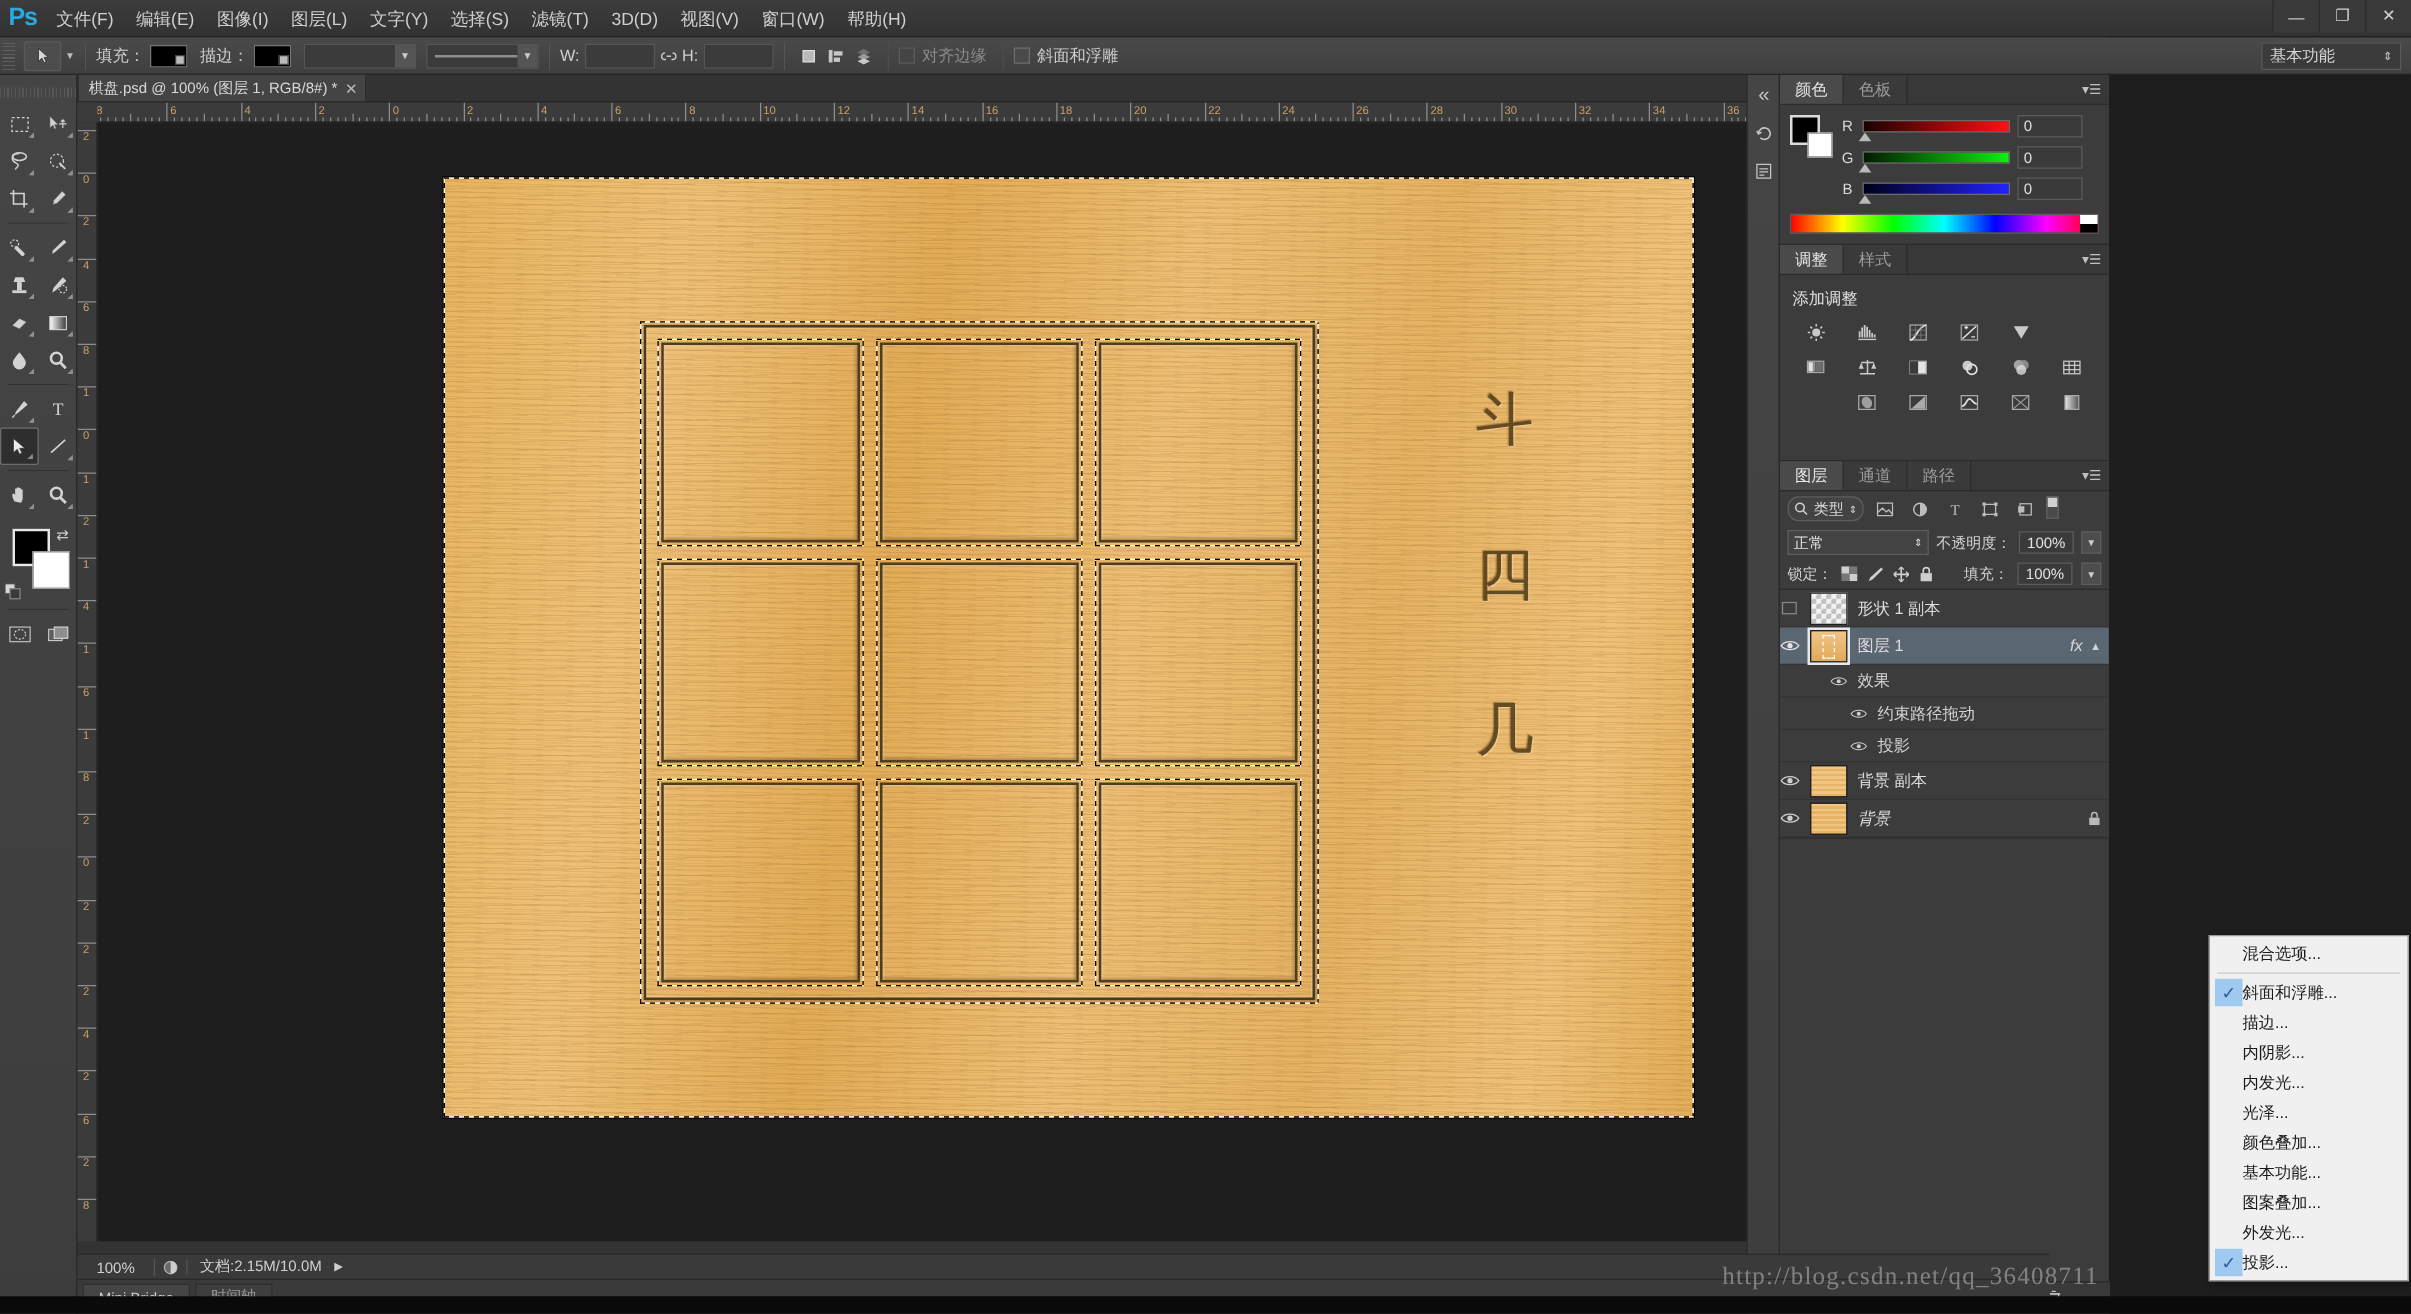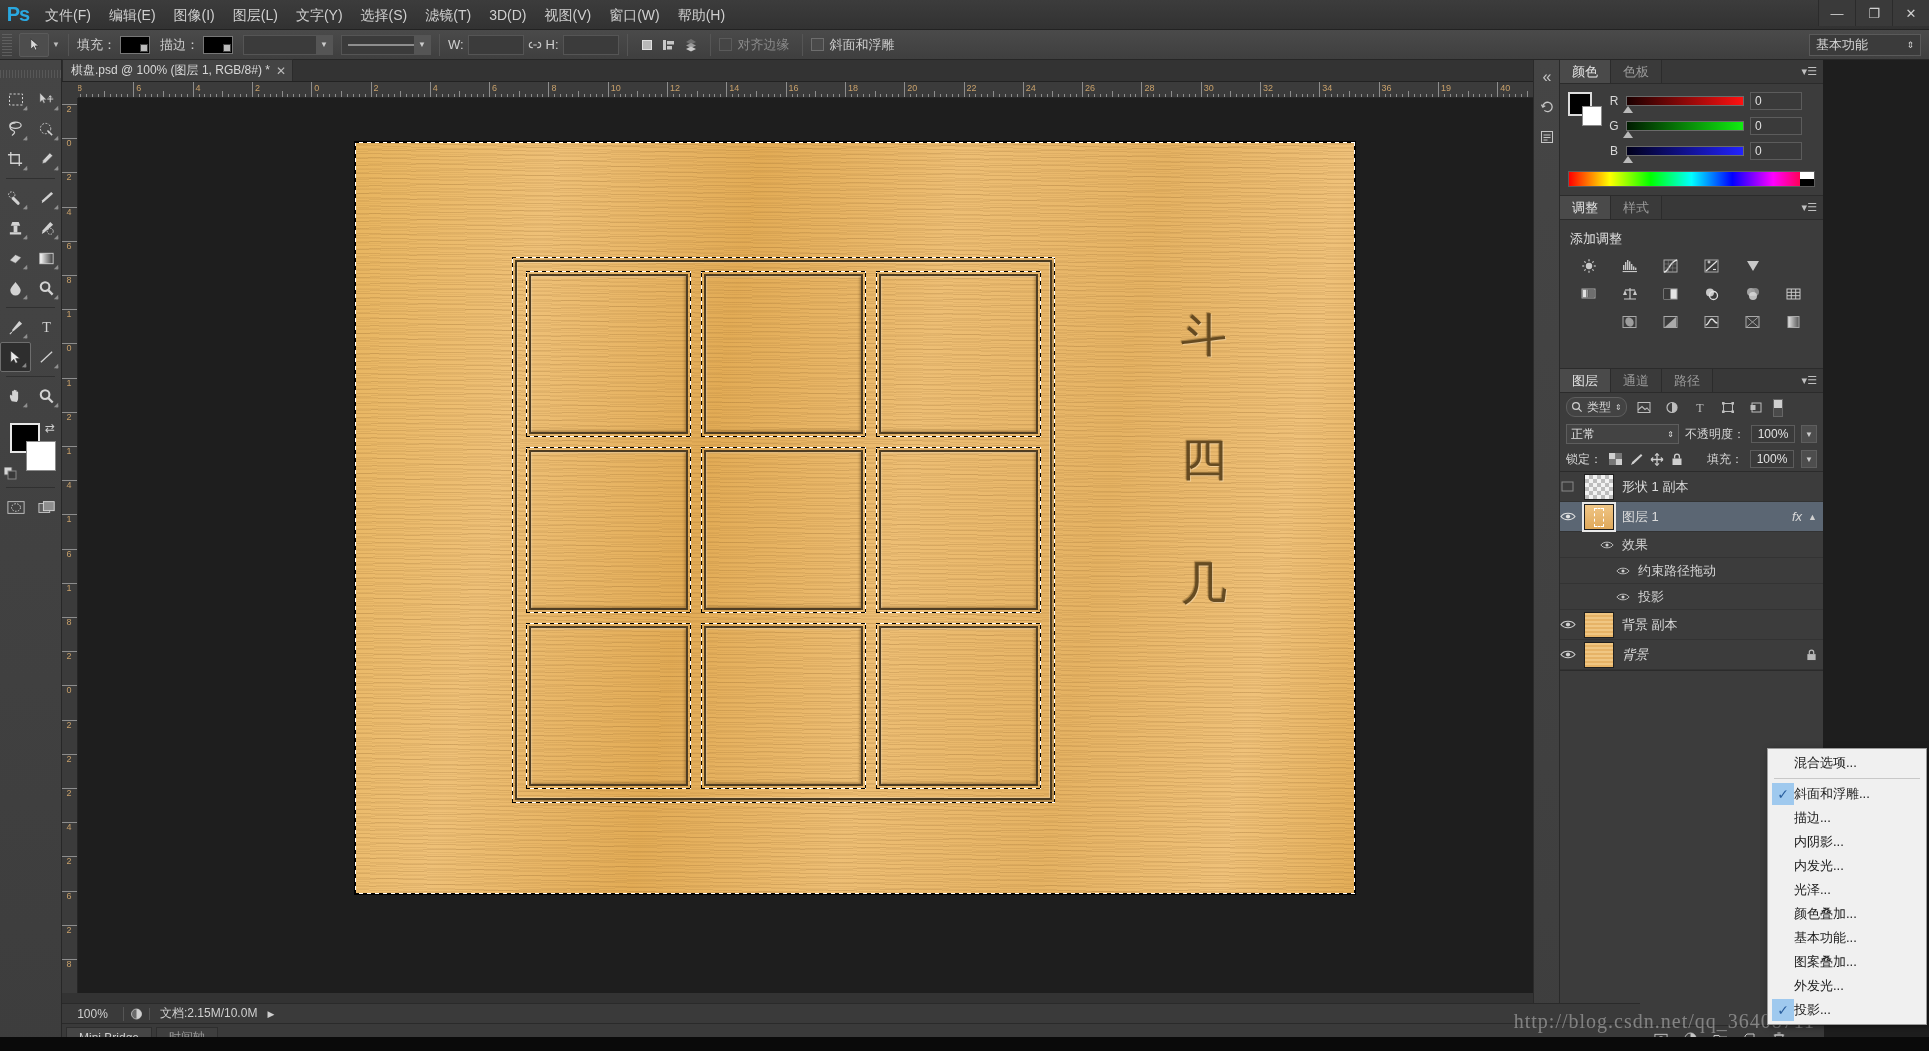--- a/index.html
+++ b/index.html
@@ -2,21 +2,21 @@
 <html><head>
 <meta charset="utf-8">
 <style>
   * { box-sizing: border-box; margin: 0; padding: 0; }
   html, body {
     width: 1929px; height: 1051px;
     background: #1e1e1e; overflow: hidden;
     font-family: "Liberation Sans", "DejaVu Sans", sans-serif;
     -webkit-font-smoothing: antialiased;
   }
-  .app { position: relative; width: 1823px; height: 1051px; background: #333; }
+  .app { position: relative; width: 1687px; height: 1051px; background: #333; }
 
   
   .menubar {
     position: absolute; top: 0; left: 0; width: 1929px; height: 30px;
     background: linear-gradient(#3c3c3c,#323232);
     border-bottom: 1px solid #222;
     display: flex; align-items: center;
   }
   .ps-logo {
     width: 36px; height: 30px; display: flex; align-items: center; justify-content: center;
@@ -247,21 +247,21 @@
     background: linear-gradient(90deg,#ff0000,#ffff00,#00ff00,#00ffff,#0000ff,#ff00ff,#ff0000);
     position: relative; border: 1px solid #5c5c5c;
   }
   .spectrum::after { content:''; position:absolute; right:0; top:0; width:14px; height:100%;
                      background: linear-gradient(#fff 50%,#000 50%); }
 
   .adj-title { color:#e0e0e0; font-size:13px; margin: 2px 0 8px 2px; }
   .adj-grid { display:grid; grid-template-columns: repeat(6,1fr); row-gap:8px; justify-items:center; }
   .adj-icon { width:22px; height:20px; display:flex; align-items:center; justify-content:center; color:#c9c9c9; }
 
-  .lyr-filter { display:flex; align-items:flex-end; gap:6px; padding:4px 6px; }
+  .lyr-filter { display:flex; align-items:flex-start; gap:6px; padding:4px 6px; }
   .filter-select {
     display:flex; align-items:center; gap:4px; height:20px; padding:0 4px;
     background:#434343; border:1px solid #5e5e5e; border-radius:9px; color:#d8d8d8; font-size:12px;
   }
   .fi { width:22px; height:20px; display:flex; align-items:center; justify-content:center; color:#bdbdbd; }
   .lyr-mode { display:flex; align-items:center; gap:6px; padding:3px 6px; }
   .mode-select { flex:1; height:20px; background:#434343; border:1px solid #5e5e5e; color:#e0e0e0;
     font-size:12px; display:flex; align-items:center; justify-content:space-between; padding:0 4px; }
   .pct { width:44px; height:18px; background:#3a3a3a; border:1px solid #5c5c5c; color:#e2e2e2;
     font-size:12px; text-align:center; line-height:16px; }

